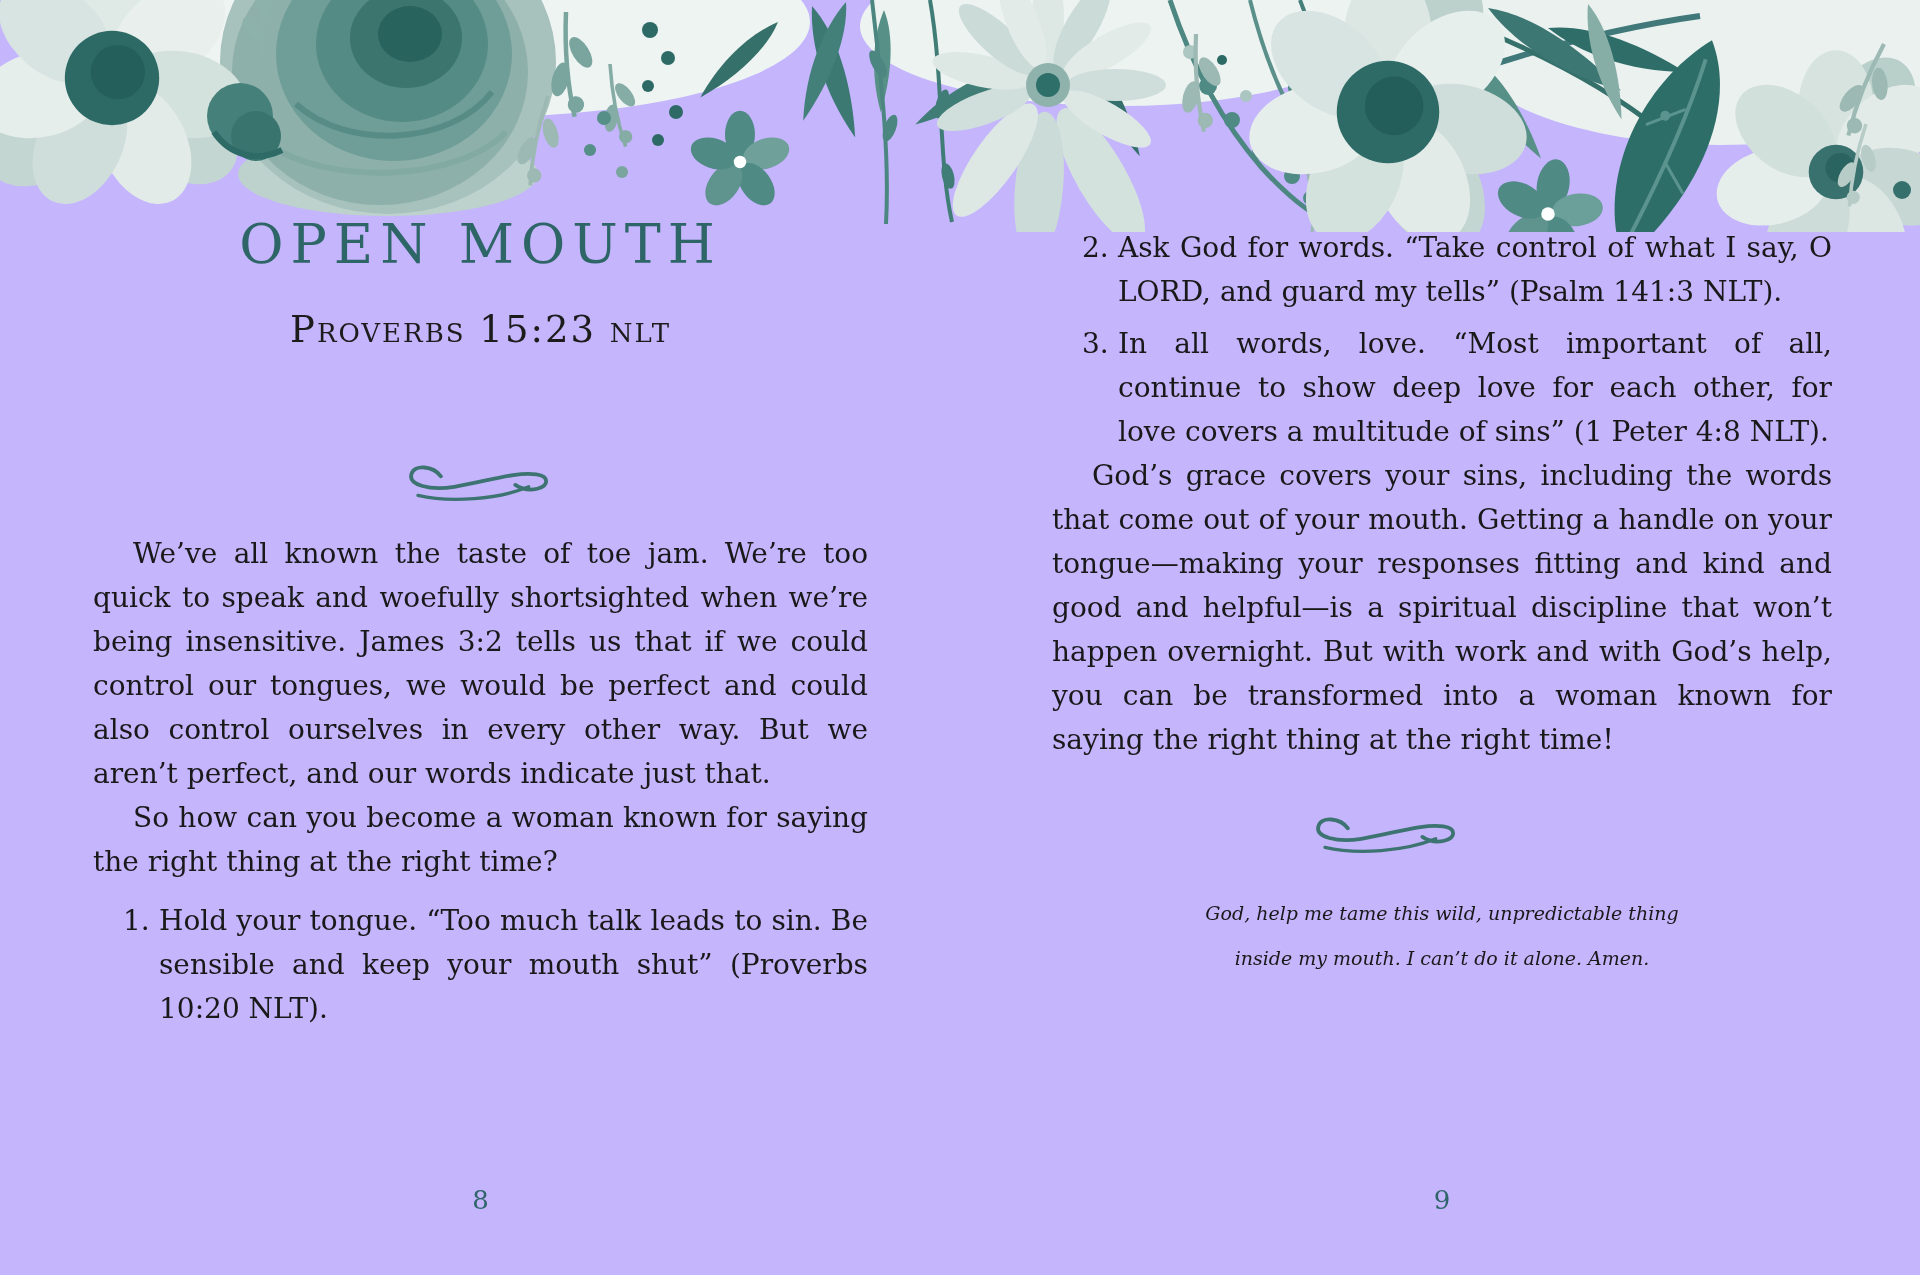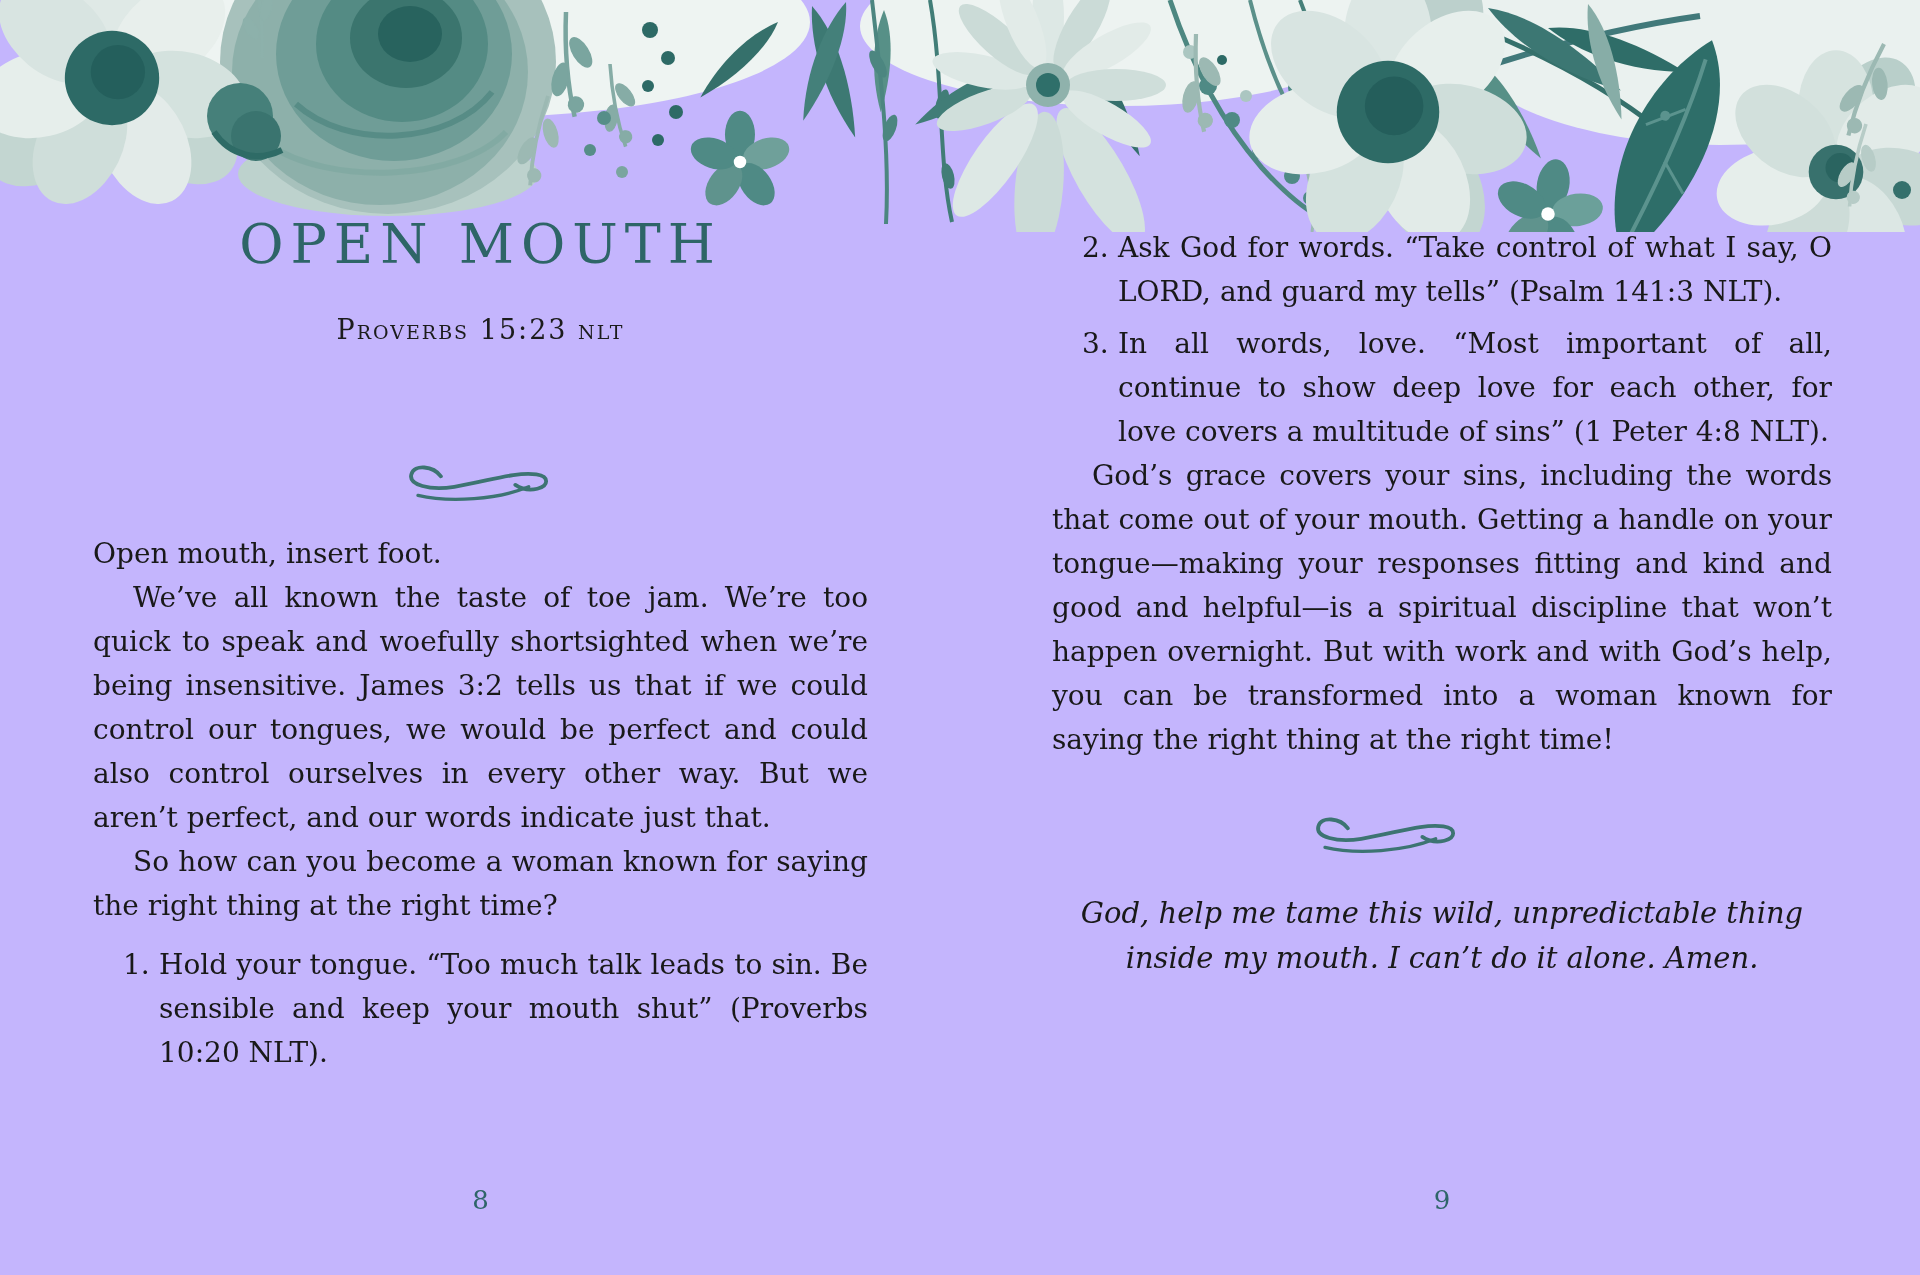--- a/index.html
+++ b/index.html
@@ -6,36 +6,36 @@
   .stage{position:relative;width:1920px;height:1275px;background:#c4b5fd;overflow:hidden;
          font-family:"DejaVu Serif", serif;color:#191919;}
   .floral{position:absolute;top:0;left:0;display:block;}
   .page{position:absolute;top:0;height:100%;}
   .page-left{left:93px;width:775px;}
   .page-right{left:1052px;width:780px;}
   .chapter-title{position:absolute;top:213px;width:100%;text-align:center;margin:0;
                  font-size:54px;font-weight:normal;letter-spacing:7px;color:#2e6567;}
   .epigraph{position:absolute;top:308px;width:100%;text-align:center;
             font-style:italic;font-size:29px;line-height:45px;color:#1c1c1c;}
-  .epigraph .reference{font-style:normal;font-variant:small-caps;font-size:27px;
+  .epigraph .reference{font-style:normal;font-variant:small-caps;font-size:37px;
                        letter-spacing:2px;line-height:44px;}
   .ornament{position:absolute;left:50%;transform:translateX(-50%);}
   .page-left .ornament{top:462px;}
   .page-right .ornament{top:814px;margin-left:-54px;}
   .body-text{position:absolute;font-size:28px;line-height:44px;text-align:justify;}
   .page-left .body-text{top:532px;width:775px;}
   .page-right .body-text{top:226px;width:780px;}
   .body-text p{margin:0;}
   .indent{text-indent:40px;}
   .li{display:flex;margin-top:15px;}
   .li-num{flex:0 0 36px;margin-left:30px;}
   .li-text{flex:1;text-align:justify;}
   .after-list{margin-top:26px;}
   .prayer{position:absolute;top:891px;width:100%;text-align:center;
-          font-style:italic;font-size:29px;line-height:45px;}
+          font-style:italic;font-size:19px;line-height:45px;}
   .pagenum{position:absolute;top:1185px;width:100%;text-align:center;
            font-size:26px;color:#2f6569;}
 </style>
 </head>
 <body>
 
 <div class="stage">
 
   <svg class="floral" width="1920" height="232" viewBox="0 0 1920 232" aria-hidden="true">
     <defs>
@@ -217,21 +217,20 @@
     <div class="epigraph">
       <div class="reference">Proverbs 15:23 nlt</div>
     </div>
 
     <svg class="ornament" width="158" height="42" viewBox="0 0 160 44" aria-hidden="true">
       <path d="M38,15 C30,4 10,2 7,13 C4,24 26,30 52,26 C88,20 116,10 138,13 C152,15 151,25 139,28 C131,30 122,28 116,24" fill="none" stroke="#3d7472" stroke-width="4" stroke-linecap="round"></path>
       <path d="M14,35 C48,43 98,39 130,26" fill="none" stroke="#3d7472" stroke-width="3.5" stroke-linecap="round"></path>
     </svg>
 
     <div class="body-text">
-      <p>Open mouth, insert foot.</p>
       <p class="indent">We’ve all known the taste of toe jam. We’re too quick to speak and woefully shortsighted when we’re being insensitive. James 3:2 tells us that if we could control our tongues, we would be perfect and could also control ourselves in every other way. But we aren’t perfect, and our words indicate just that.</p>
       <p class="indent">So how can you become a woman known for saying the right thing at the right time?</p>
       <div class="li">
         <span class="li-num">1.</span>
         <span class="li-text">Hold your tongue. “Too much talk leads to sin. Be sensible and keep your mouth shut” (Proverbs 10:20 NLT).</span>
       </div>
     </div>
 
     <div class="pagenum">8</div>
   </div>

